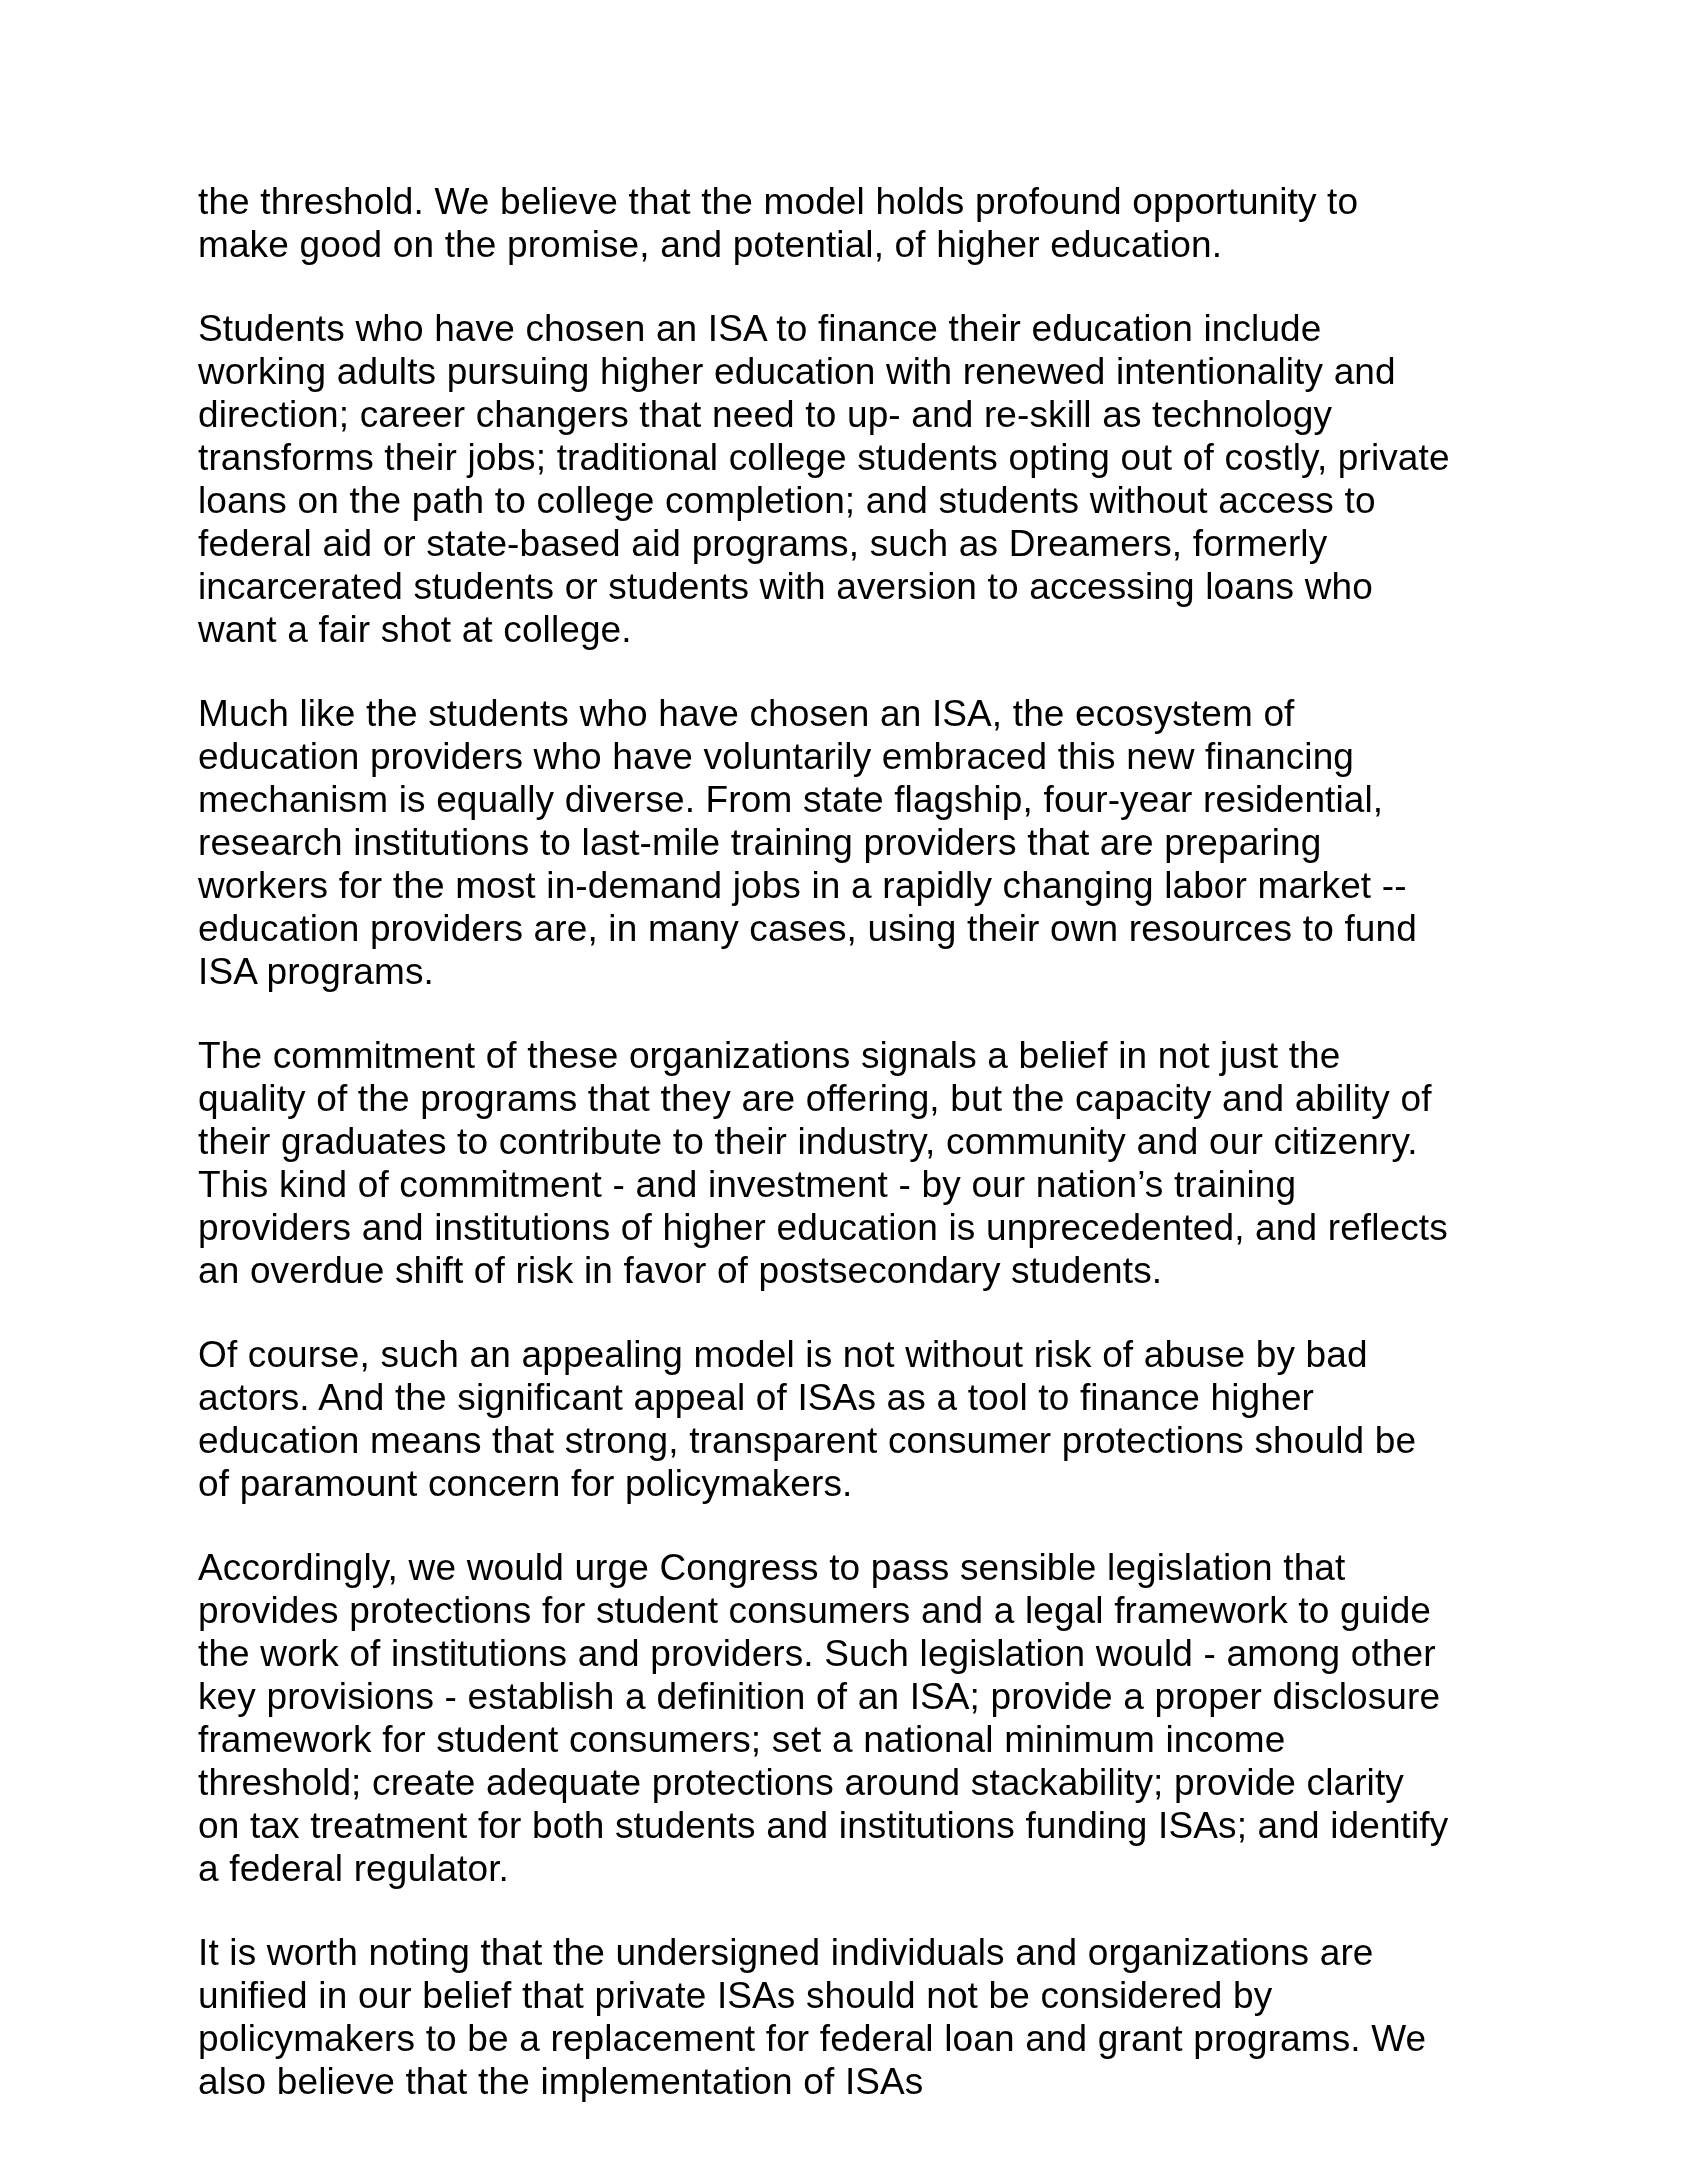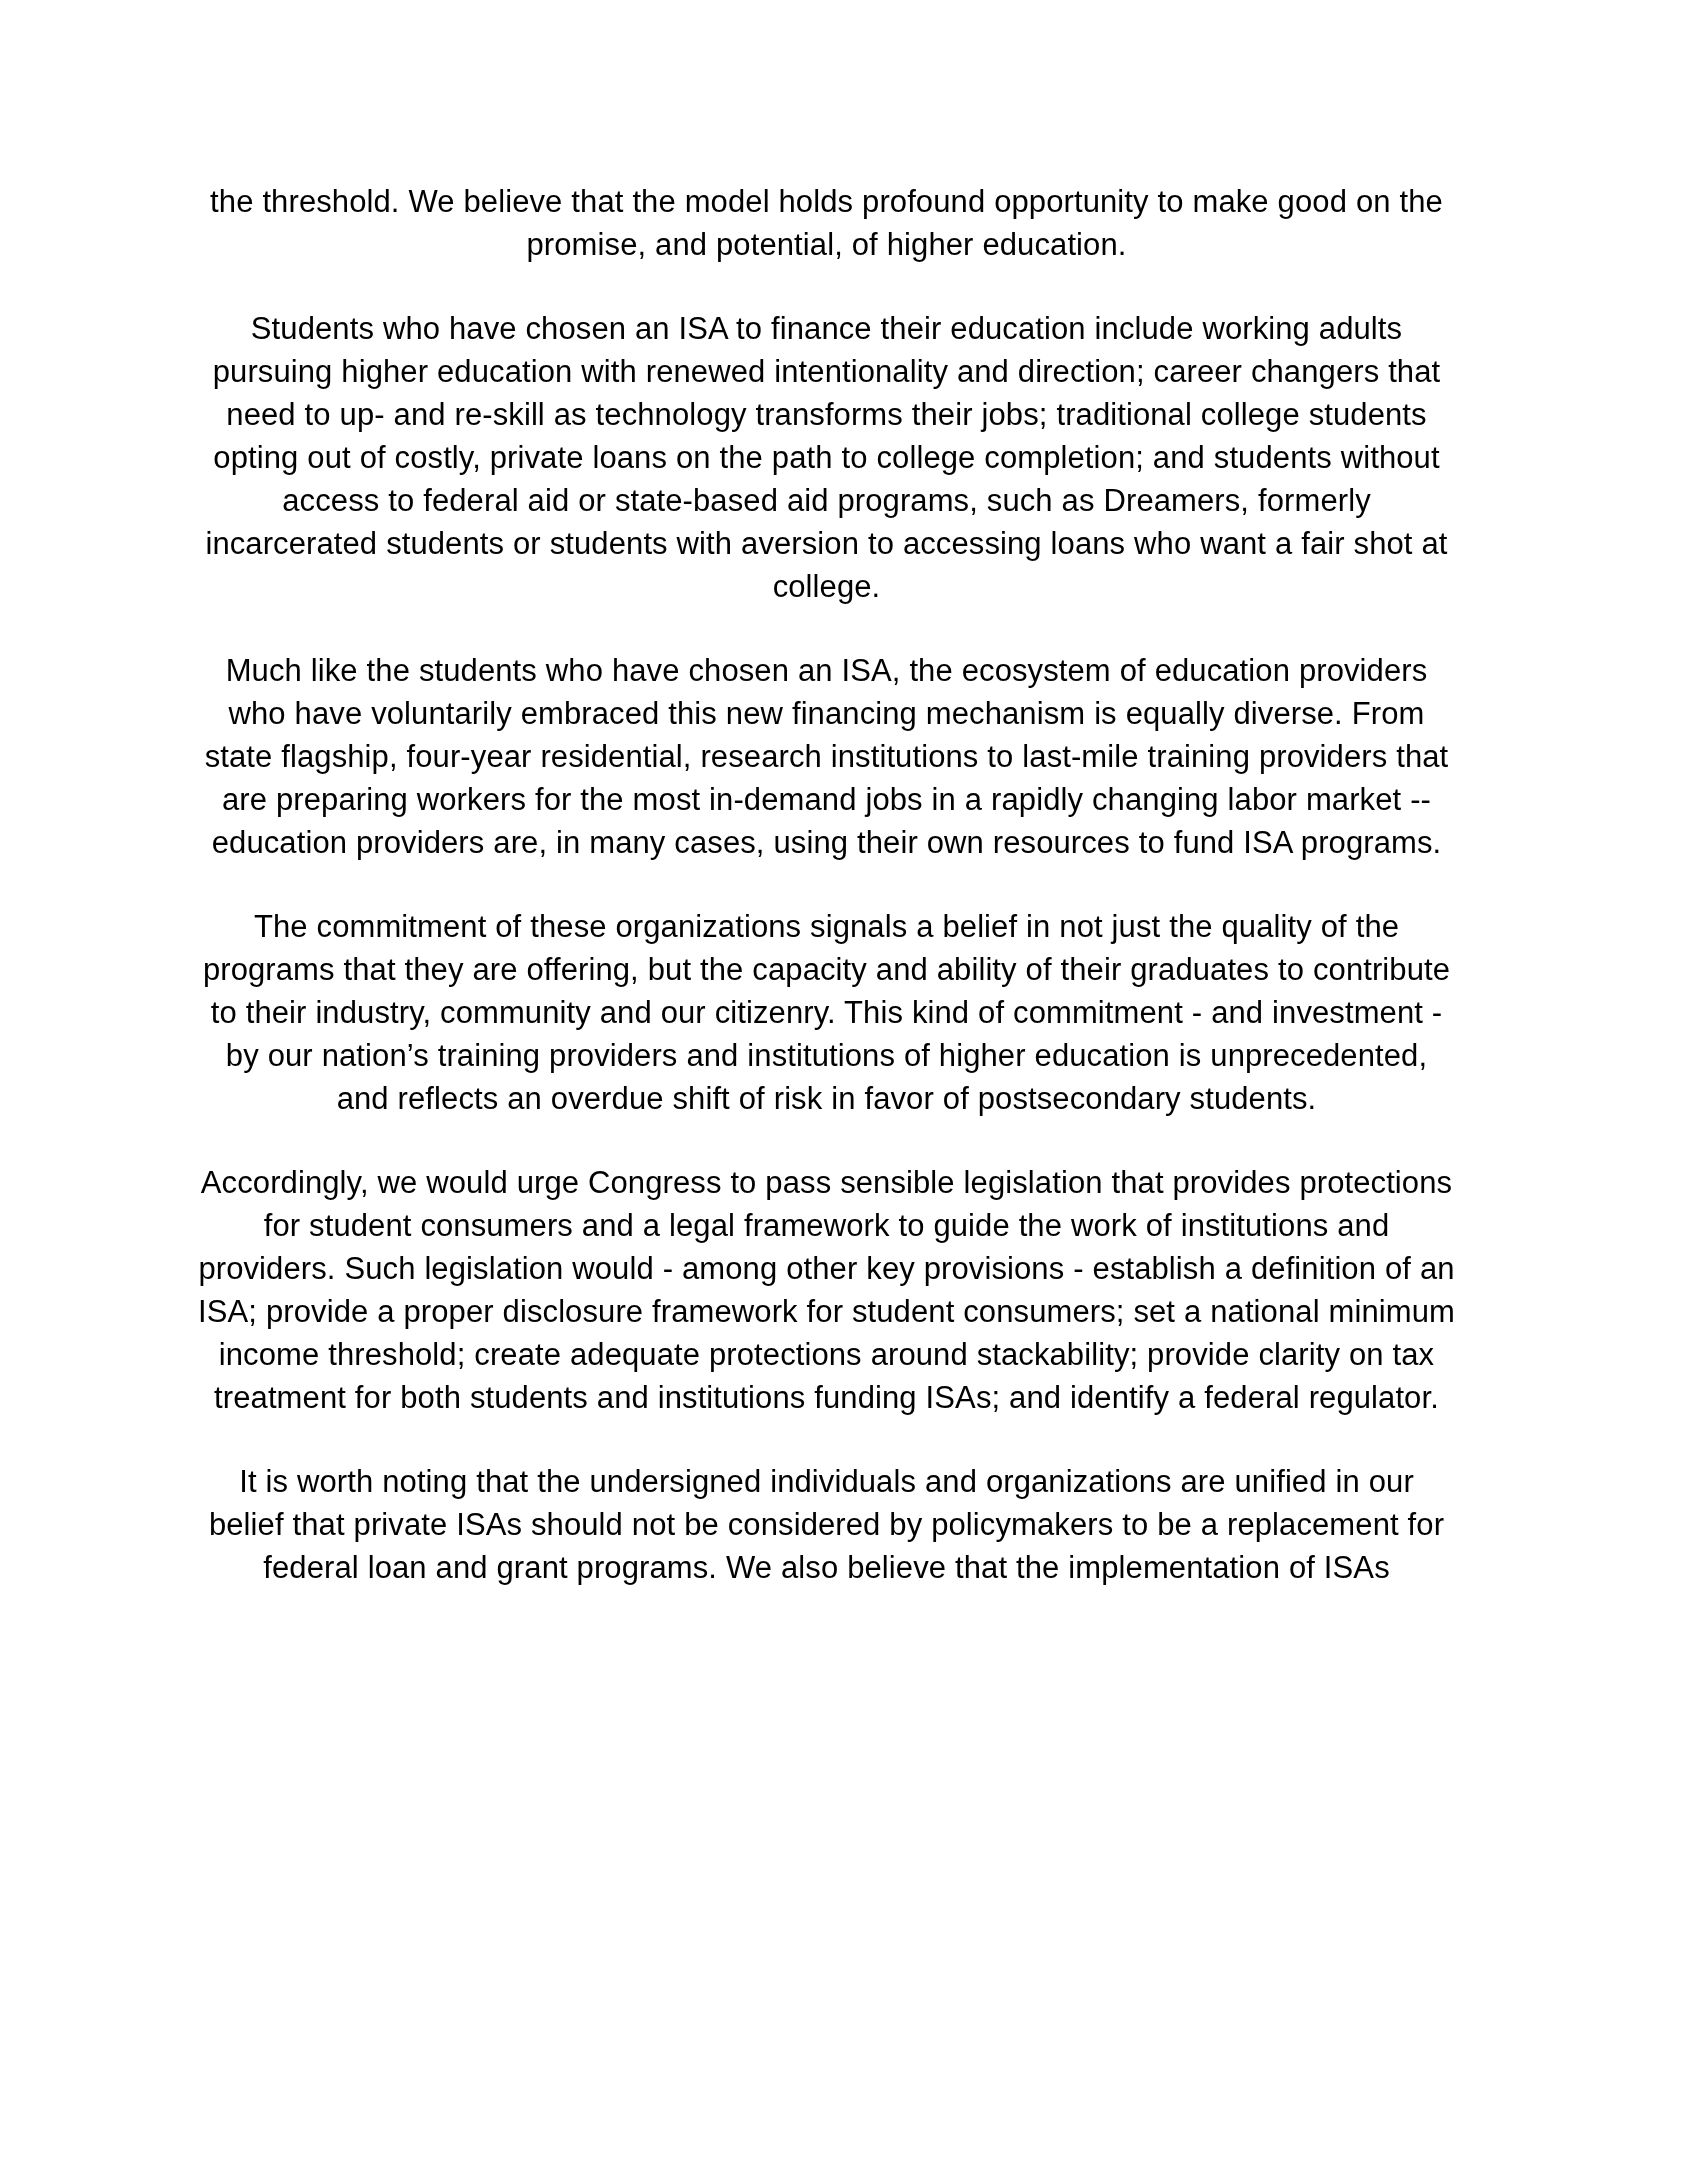--- a/index.html
+++ b/index.html
@@ -25,26 +25,26 @@
   
   .doc-body {
     position: absolute;
     left: 198px;
     top: 180px;
     width: 1257px;
   }
 
   .paragraph {
     margin: 0 0 41px 0;
-    font-size: 31px;
+    font-size: 37px;
     line-height: 43px;
     color: #000000;
     letter-spacing: 0.1px;
     word-spacing: 0.2px;
-    text-align: center;
+    text-align: left;
     white-space: pre-wrap;
   }
 
   .paragraph:last-child {
     margin-bottom: 8px;
   }
 </style>
 </head>
 <body>
 
@@ -52,20 +52,21 @@
   <div class="doc-body">
 
     <p class="paragraph">the threshold. We believe that the model holds profound opportunity to make good on the promise, and potential, of higher education.</p>
 
     <p class="paragraph">Students who have chosen an ISA to finance their education include working adults pursuing higher education with renewed intentionality and direction; career changers that need to up- and re-skill as technology transforms their jobs; traditional college students opting out of costly, private loans on the path to college completion; and students without access to federal aid or state-based aid programs, such as Dreamers, formerly incarcerated students or students with aversion to accessing loans who want a fair shot at college.</p>
 
     <p class="paragraph">Much like the students who have chosen an ISA, the ecosystem of education providers who have voluntarily embraced this new financing mechanism is equally diverse. From state flagship, four-year residential, research institutions to last-mile training providers that are preparing workers for the most in-demand jobs in a rapidly changing labor market -- education providers are, in many cases, using their own resources to fund ISA programs.</p>
 
     <p class="paragraph">The commitment of these organizations signals a belief in not just the quality of the programs that they are offering, but the capacity and ability of their graduates to contribute to their industry, community and our citizenry. This kind of commitment - and investment - by our nation’s training providers and institutions of higher education is unprecedented, and reflects an overdue shift of risk in favor of postsecondary students.</p>
 
+    <p class="paragraph">Of course, such an appealing model is not without risk of abuse by bad actors. And the significant appeal of ISAs as a tool to finance higher education means that strong, transparent consumer protections should be of paramount concern for policymakers.</p>
 
     <p class="paragraph">Accordingly, we would urge Congress to pass sensible legislation that provides protections for student consumers and a legal framework to guide the work of institutions and providers. Such legislation would - among other key provisions - establish a definition of an ISA; provide a proper disclosure framework for student consumers; set a national minimum income threshold; create adequate protections around stackability; provide clarity on tax treatment for both students and institutions funding ISAs; and identify a federal regulator.</p>
 
     <p class="paragraph">It is worth noting that the undersigned individuals and organizations are unified in our belief that private ISAs should not be considered by policymakers to be a replacement for federal loan and grant programs. We also believe that the implementation of ISAs</p>
 
   </div>
 </div>
 
 
 </body></html>

